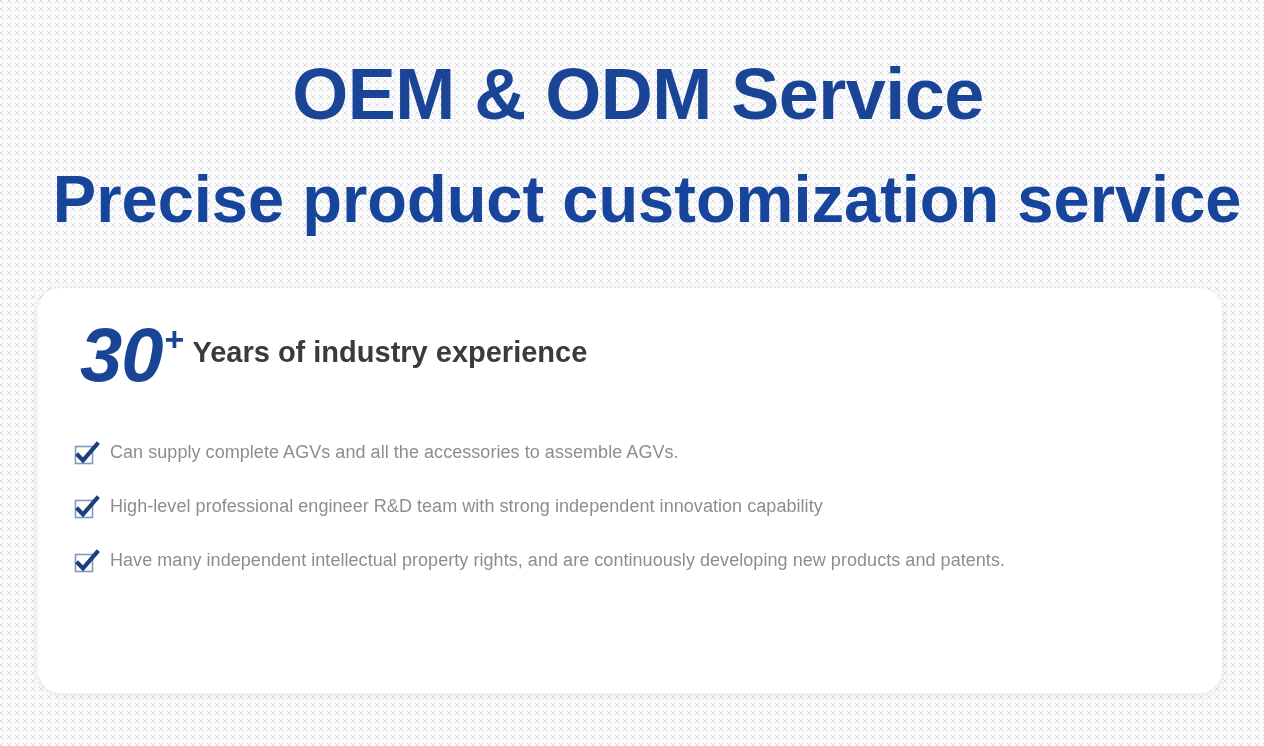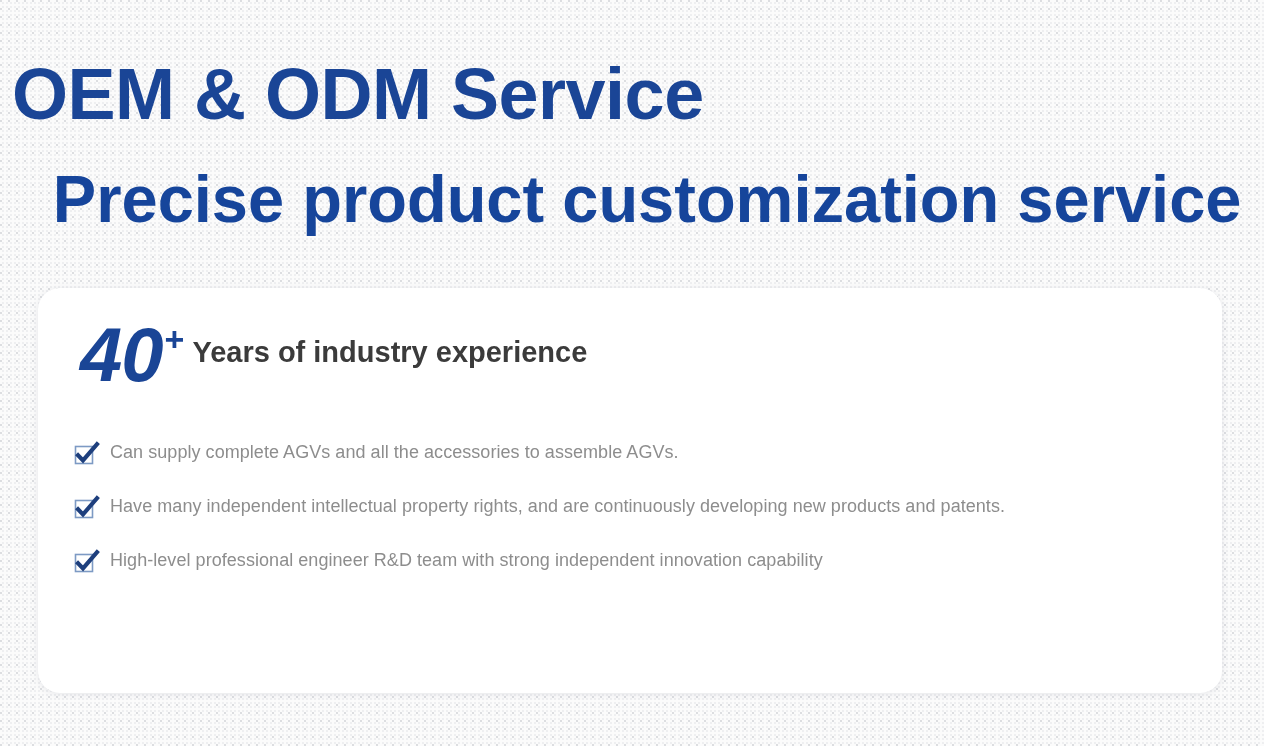--- a/index.html
+++ b/index.html
@@ -26,21 +26,21 @@
   .page {
     position:absolute;
     inset:0;
   }
 
   
   .heading-block {
     position:absolute;
     left:0; right:0;
     top:58px;
-    text-align:left;
+    text-align:center;
     padding-left:12px;
   }
 
   .title-main {
     font-size:72px;
     font-weight:bold;
     color:#1a4596;
     line-height:1.0;
     letter-spacing:-0.5px;
     white-space:nowrap;
@@ -162,21 +162,21 @@
   <div class="heading-block">
     <div class="title-main">OEM &amp; ODM Service</div>
   </div>
 
   <div class="title-sub">Precise product customization service</div>
 
   <div class="card">
 
     <div class="stat-row">
       <div class="stat-number-wrap">
-        <span class="stat-number">40</span>
+        <span class="stat-number">30</span>
         <span class="stat-plus">+</span>
       </div>
       <div class="stat-lines">
         <div class="stat-line">Years of industry experience</div>
       </div>
     </div>
 
     <div class="bullets">
 
       <div class="bullet">
@@ -189,29 +189,29 @@
         <span class="bullet-text">Can supply complete AGVs and all the accessories to assemble AGVs.</span>
       </div>
 
       <div class="bullet">
         <span class="check-icon">
           <svg width="26" height="26" viewBox="0 0 26 26">
             <rect x="1.5" y="5.5" width="17" height="17" fill="#ffffff" stroke="#7d9ac4" stroke-width="1.6"></rect>
             <path d="M4 14.2 L9 19.4 L23 3.2" fill="none" stroke="#1e3f7d" stroke-width="4.1" stroke-linecap="square" stroke-linejoin="miter"></path>
           </svg>
         </span>
-        <span class="bullet-text">Have many independent intellectual property rights, and are continuously developing new products and patents.</span>
+        <span class="bullet-text">High-level professional engineer R&amp;D team with strong independent innovation capability</span>
       </div>
 
       <div class="bullet">
         <span class="check-icon">
           <svg width="26" height="26" viewBox="0 0 26 26">
             <rect x="1.5" y="5.5" width="17" height="17" fill="#ffffff" stroke="#7d9ac4" stroke-width="1.6"></rect>
             <path d="M4 14.2 L9 19.4 L23 3.2" fill="none" stroke="#1e3f7d" stroke-width="4.1" stroke-linecap="square" stroke-linejoin="miter"></path>
           </svg>
         </span>
-        <span class="bullet-text">High-level professional engineer R&amp;D team with strong independent innovation capability</span>
+        <span class="bullet-text">Have many independent intellectual property rights, and are continuously developing new products and patents.</span>
       </div>
 
     </div>
   </div>
 
 </div>
 
 </body></html>

